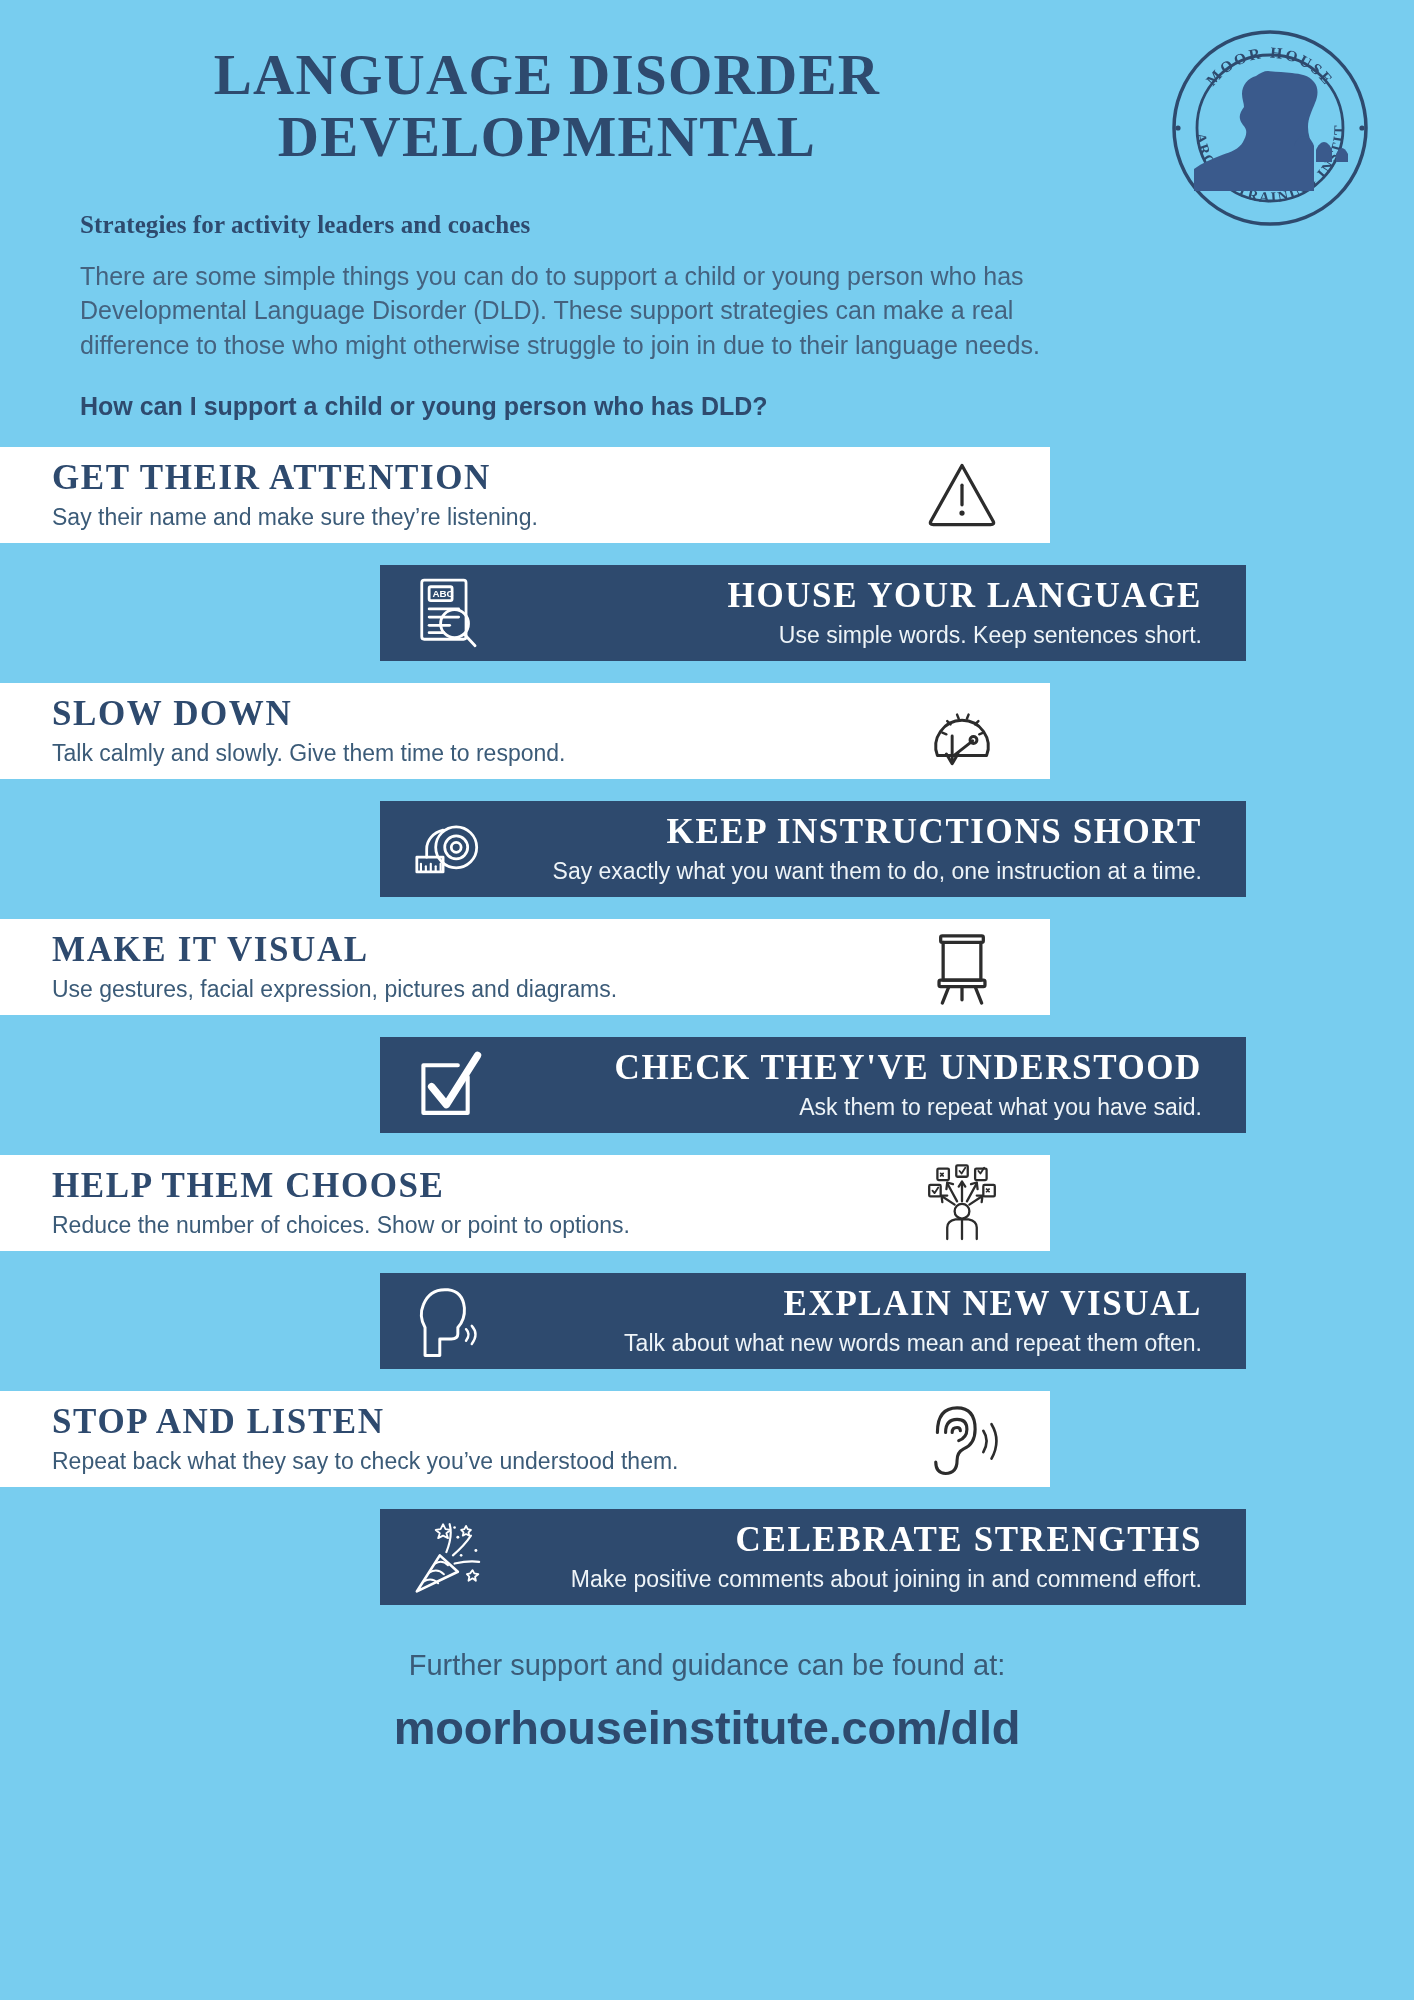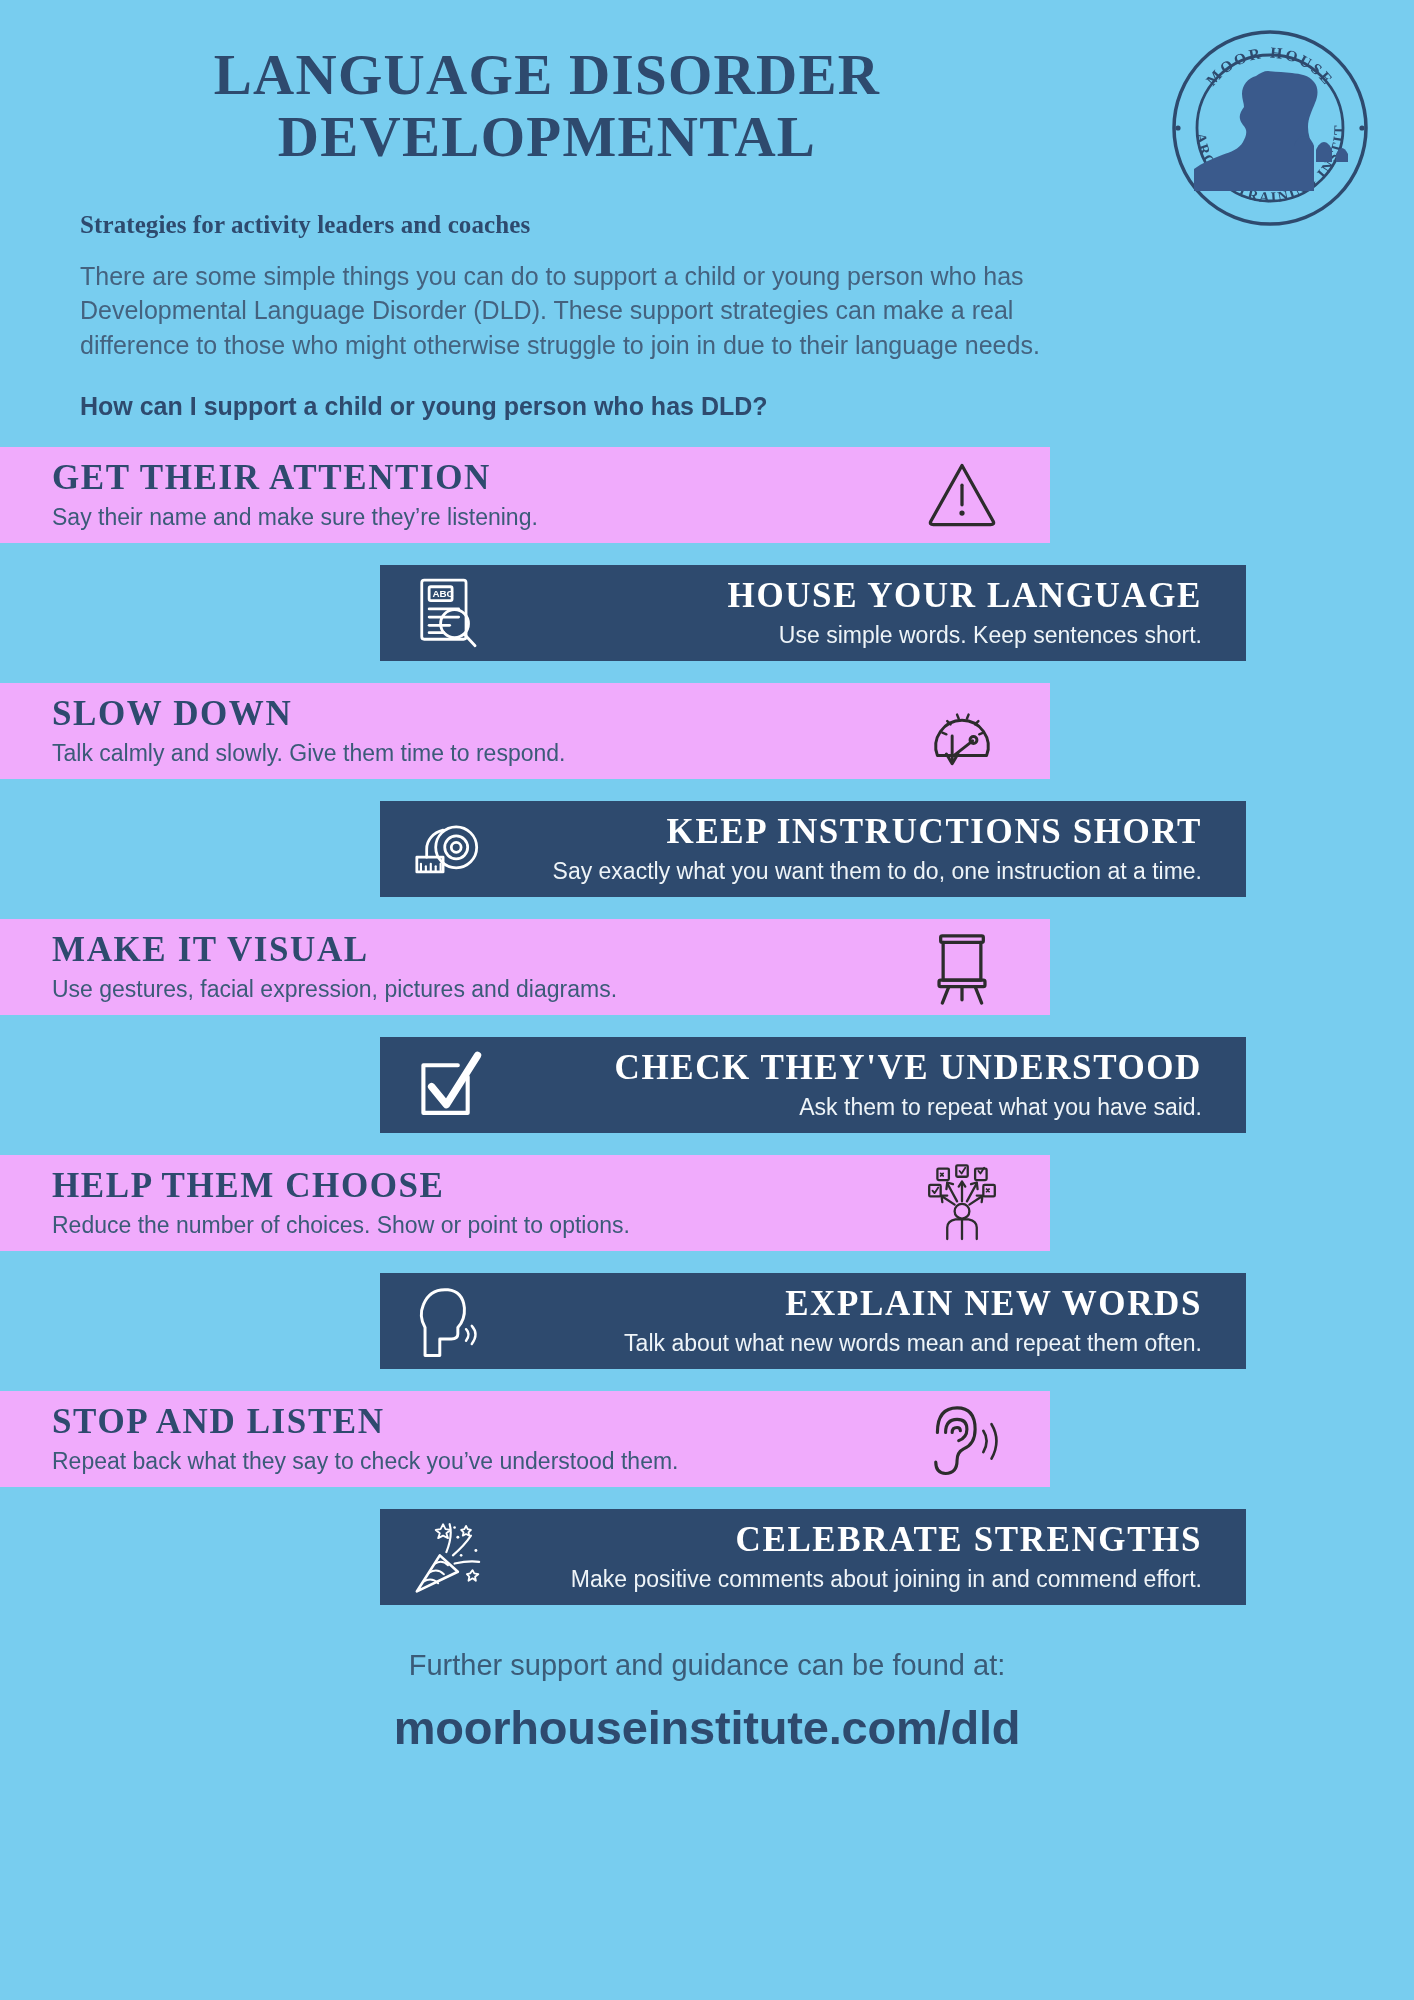--- a/index.html
+++ b/index.html
@@ -92,21 +92,21 @@
   }
 
   .band {
     position: relative;
     height: 96px;
     display: flex;
     align-items: center;
   }
 
   .band.light {
-    background: #f0abfc;
+    background: #ffffff;
     width: 1050px;
     margin-left: 0;
     padding-left: 52px;
     padding-right: 24px;
   }
 
   .band.dark {
     background: #2e4a6e;
     width: 866px;
     margin-left: 380px;
@@ -380,21 +380,21 @@
     <div class="band dark">
       <div class="band-icon">
         <svg viewBox="0 0 100 100" fill="none" stroke="#ffffff" stroke-width="3.6" stroke-linejoin="round" stroke-linecap="round">
           <path d="M22 92 L22 58 Q14 44 20 30 Q28 10 50 12 Q68 14 70 34 Q71 48 62 58
                    L62 66 Q62 72 54 72 L40 72 L40 92 Z"></path>
           <path d="M72 60 Q78 66 72 74" stroke-width="3"></path>
           <path d="M79 56 Q88 66 79 78" stroke-width="3"></path>
         </svg>
       </div>
       <div class="band-texts">
-        <div class="band-heading">EXPLAIN NEW WORDS</div>
+        <div class="band-heading">EXPLAIN NEW VISUAL</div>
         <div class="band-sub">Talk about what new words mean and repeat them often.</div>
       </div>
     </div>
 
     <div class="gap"></div>
 
     <div class="band light">
       <div class="band-texts">
         <div class="band-heading">STOP AND LISTEN</div>
         <div class="band-sub">Repeat back what they say to check you’ve understood them.</div>

